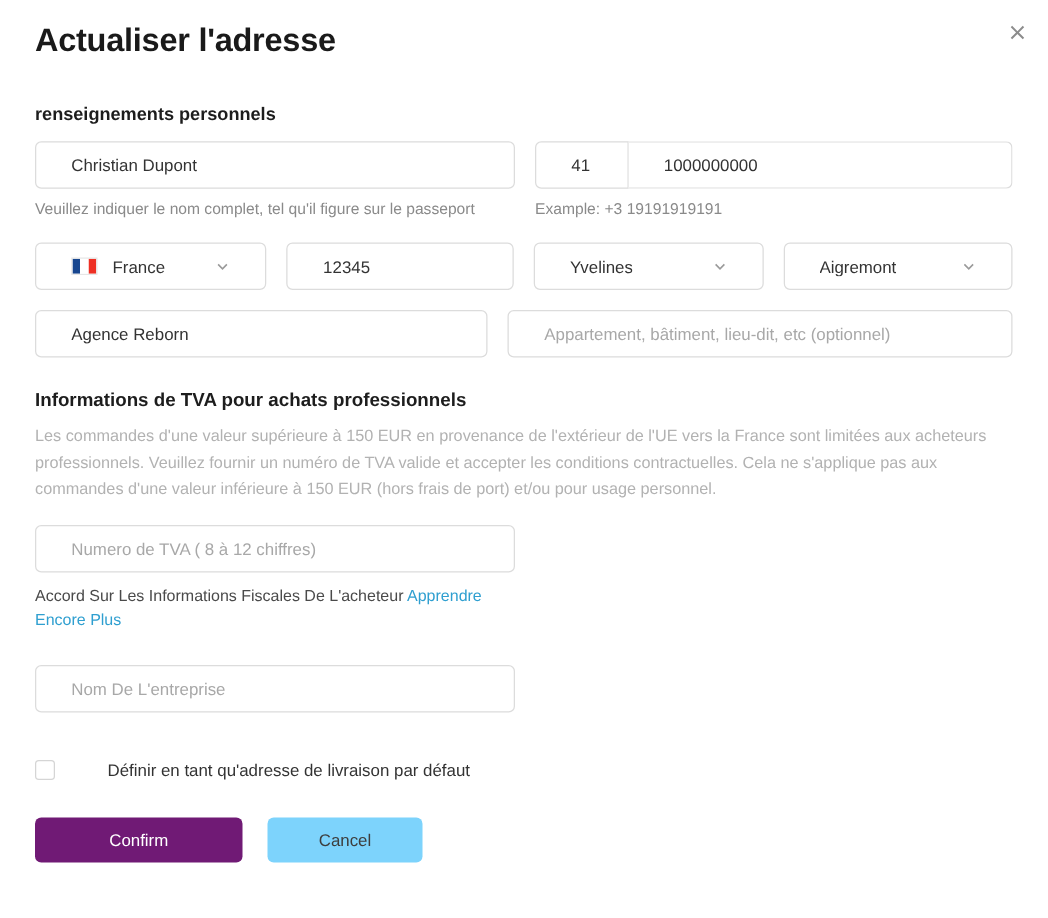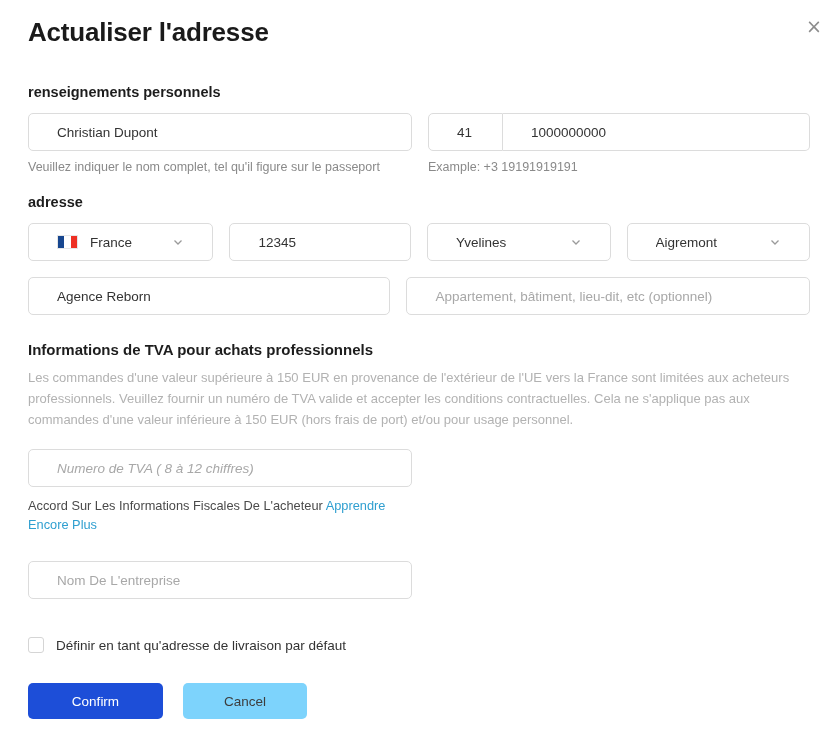--- a/index.html
+++ b/index.html
@@ -162,21 +162,21 @@
   .vat-section { margin-top: 26px; }
 
   .vat-paragraph {
     font-size: 13px;
     line-height: 1.62;
     color: #b2b2b2;
     width: 778px;
     margin: 0 0 19px 0;
   }
 
-  .w-vat  { width: 384px; font-style: italic; }
+  .w-vat  { width: 384px; }
   .w-comp { width: 384px; }
 
   .legal {
     font-size: 12.8px;
     color: #4a4a4a;
     line-height: 1.45;
     margin-top: 10px;
     width: 360px;
   }
   .legal a {
@@ -184,20 +184,21 @@
     text-decoration: none;
   }
 
   .company-wrap { margin-top: 27px; }
 
   
   .check-row {
     display: flex;
     align-items: center;
     margin-top: 38px;
+    gap: 30px;
   }
   .checkbox {
     width: 16px;
     height: 16px;
     border: 1px solid #d5d5d5;
     border-radius: 3px;
     background: #fff;
     box-sizing: border-box;
     flex: 0 0 auto;
     cursor: pointer;
@@ -219,22 +220,22 @@
     border: none;
     border-radius: 5px;
     font-size: 13.5px;
     font-family: "Liberation Sans", sans-serif;
     cursor: pointer;
     display: flex;
     align-items: center;
     justify-content: center;
   }
   .btn-confirm {
-    width: 135px;
-    background: #1d4ed8;
+    width: 166px;
+    background: #701a75;
     color: #ffffff;
   }
   .btn-cancel {
     width: 124px;
     background: #7dd3fc;
     color: #3d3d3d;
     margin-left: 20px;
   }
 </style>
 </head>
@@ -269,21 +270,20 @@
               <span class="field-value">1000000000</span>
             </div>
           </div>
           <div class="helper">Example: +3 19191919191</div>
         </div>
 
       </div>
     </div>
 
     <div style="margin-top:20px">
-      <div class="section-heading">adresse</div>
 
       <div class="row addr-row">
 
         <div class="field select w-country">
           <span class="country-inner">
             <span class="flag">
               <span class="b"></span>
                 <span class="w"></span>
                 <span class="r"></span>
             </span>

